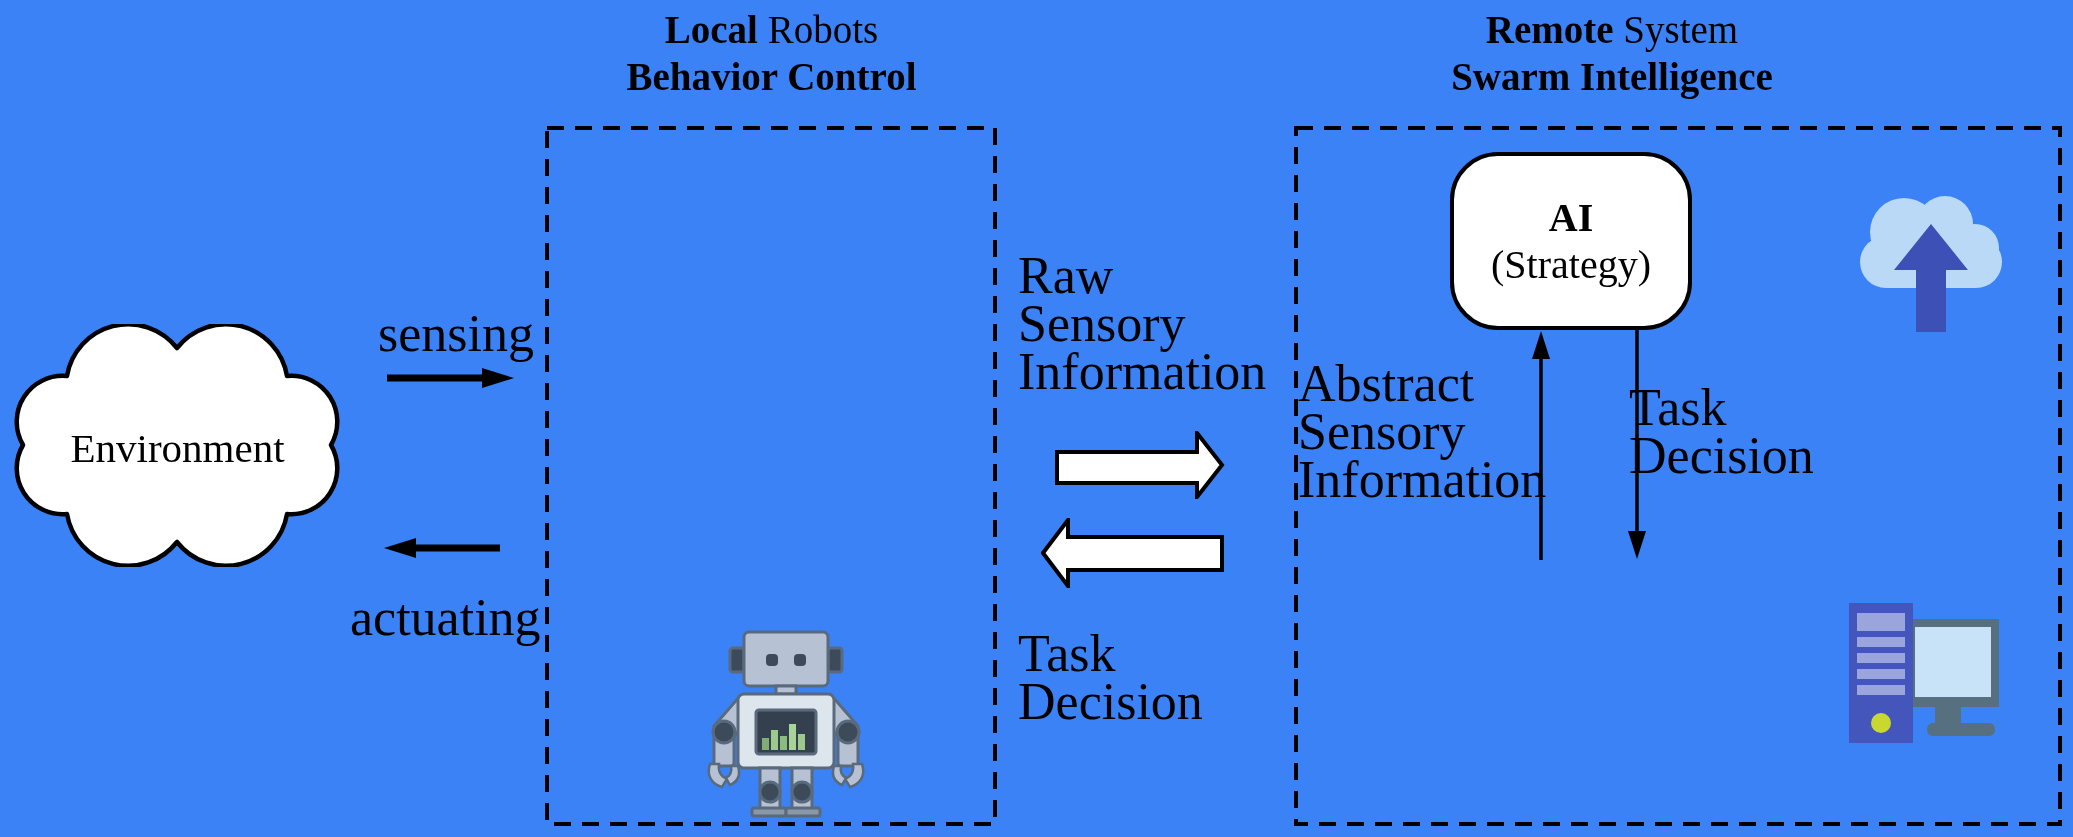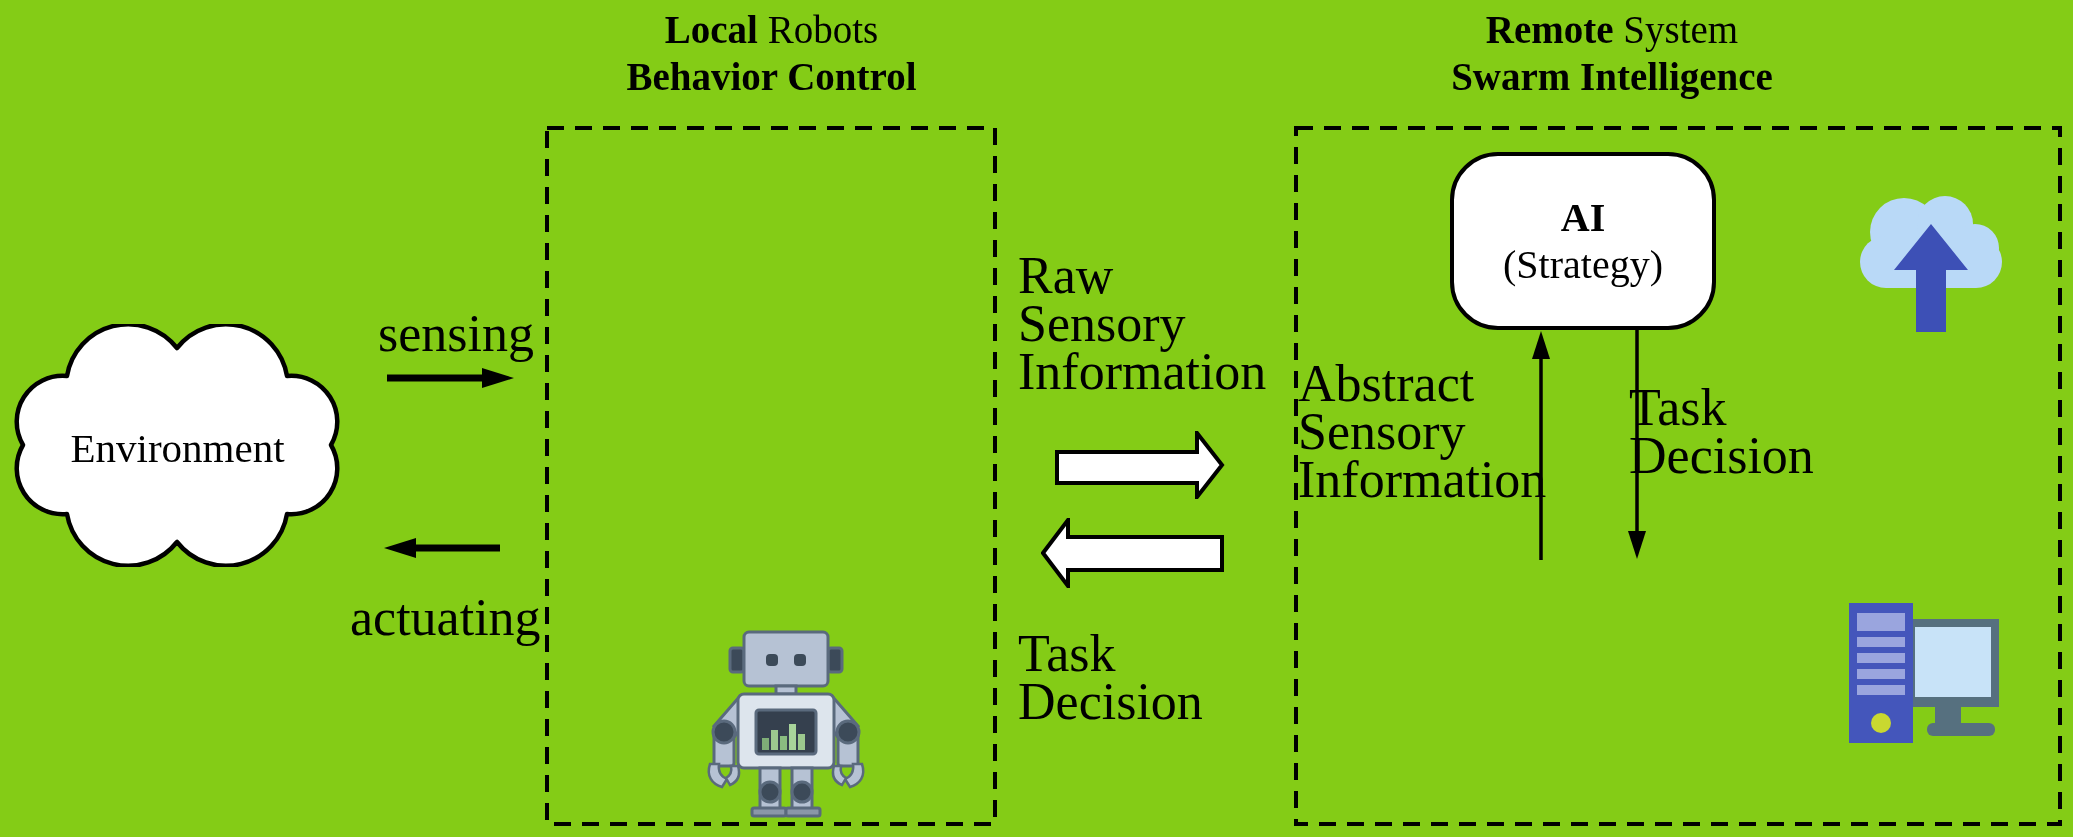--- a/index.html
+++ b/index.html
@@ -1,17 +1,17 @@
 <!DOCTYPE html>
 <html><head>
 <meta charset="utf-8">
 <style>
   html,body{margin:0;padding:0;background:#ffffff;}
   #stage{
-    position:relative;width:2073px;height:837px;background:#84cc16;overflow:hidden;
+    position:relative;width:2073px;height:837px;background:#3b82f6;overflow:hidden;
     font-family:"Liberation Serif","DejaVu Serif",serif;color:#000;
   }
   .abs{position:absolute;}
   .b{font-weight:bold;}
   .title{font-size:39px;line-height:47px;text-align:center;}
   .lbl{font-size:52px;line-height:48px;text-align:left;}
   .solid-box{box-sizing:border-box;background:#fff;border:5px solid #000;
     display:flex;flex-direction:column;justify-content:center;align-items:center;
     font-size:40px;line-height:50px;}
   .ai-box{box-sizing:border-box;background:#fff;border:4px solid #000;border-radius:48px;
@@ -109,21 +109,21 @@
 
   <div class="abs lbl" style="left:1018px;top:630px;width:250px;">
     <div>Task</div>
     <div>Decision</div>
   </div>
 
   <svg class="abs" style="left:1294px;top:126px;" width="768" height="700" viewBox="0 0 768 700">
     <rect x="2" y="2" width="764" height="696" fill="none" stroke="#000" stroke-width="4" stroke-dasharray="17 11"></rect>
   </svg>
 
-  <div class="abs ai-box" style="left:1450px;top:152px;width:266px;height:178px;text-align:right;">
+  <div class="abs ai-box" style="left:1450px;top:152px;width:242px;height:178px;text-align:right;">
     <div class="b">AI</div>
     <div>(Strategy)</div>
   </div>
 
   <svg class="abs" style="left:1527px;top:329px;" width="28" height="232" viewBox="0 0 28 232">
     <line x1="14" y1="231" x2="14" y2="26" stroke="#000" stroke-width="3.5"></line>
     <polygon points="14,2 5,30 23,30" fill="#000"></polygon>
   </svg>
   <svg class="abs" style="left:1623px;top:329px;" width="28" height="232" viewBox="0 0 28 232">
     <line x1="14" y1="1" x2="14" y2="206" stroke="#000" stroke-width="3.5"></line>

